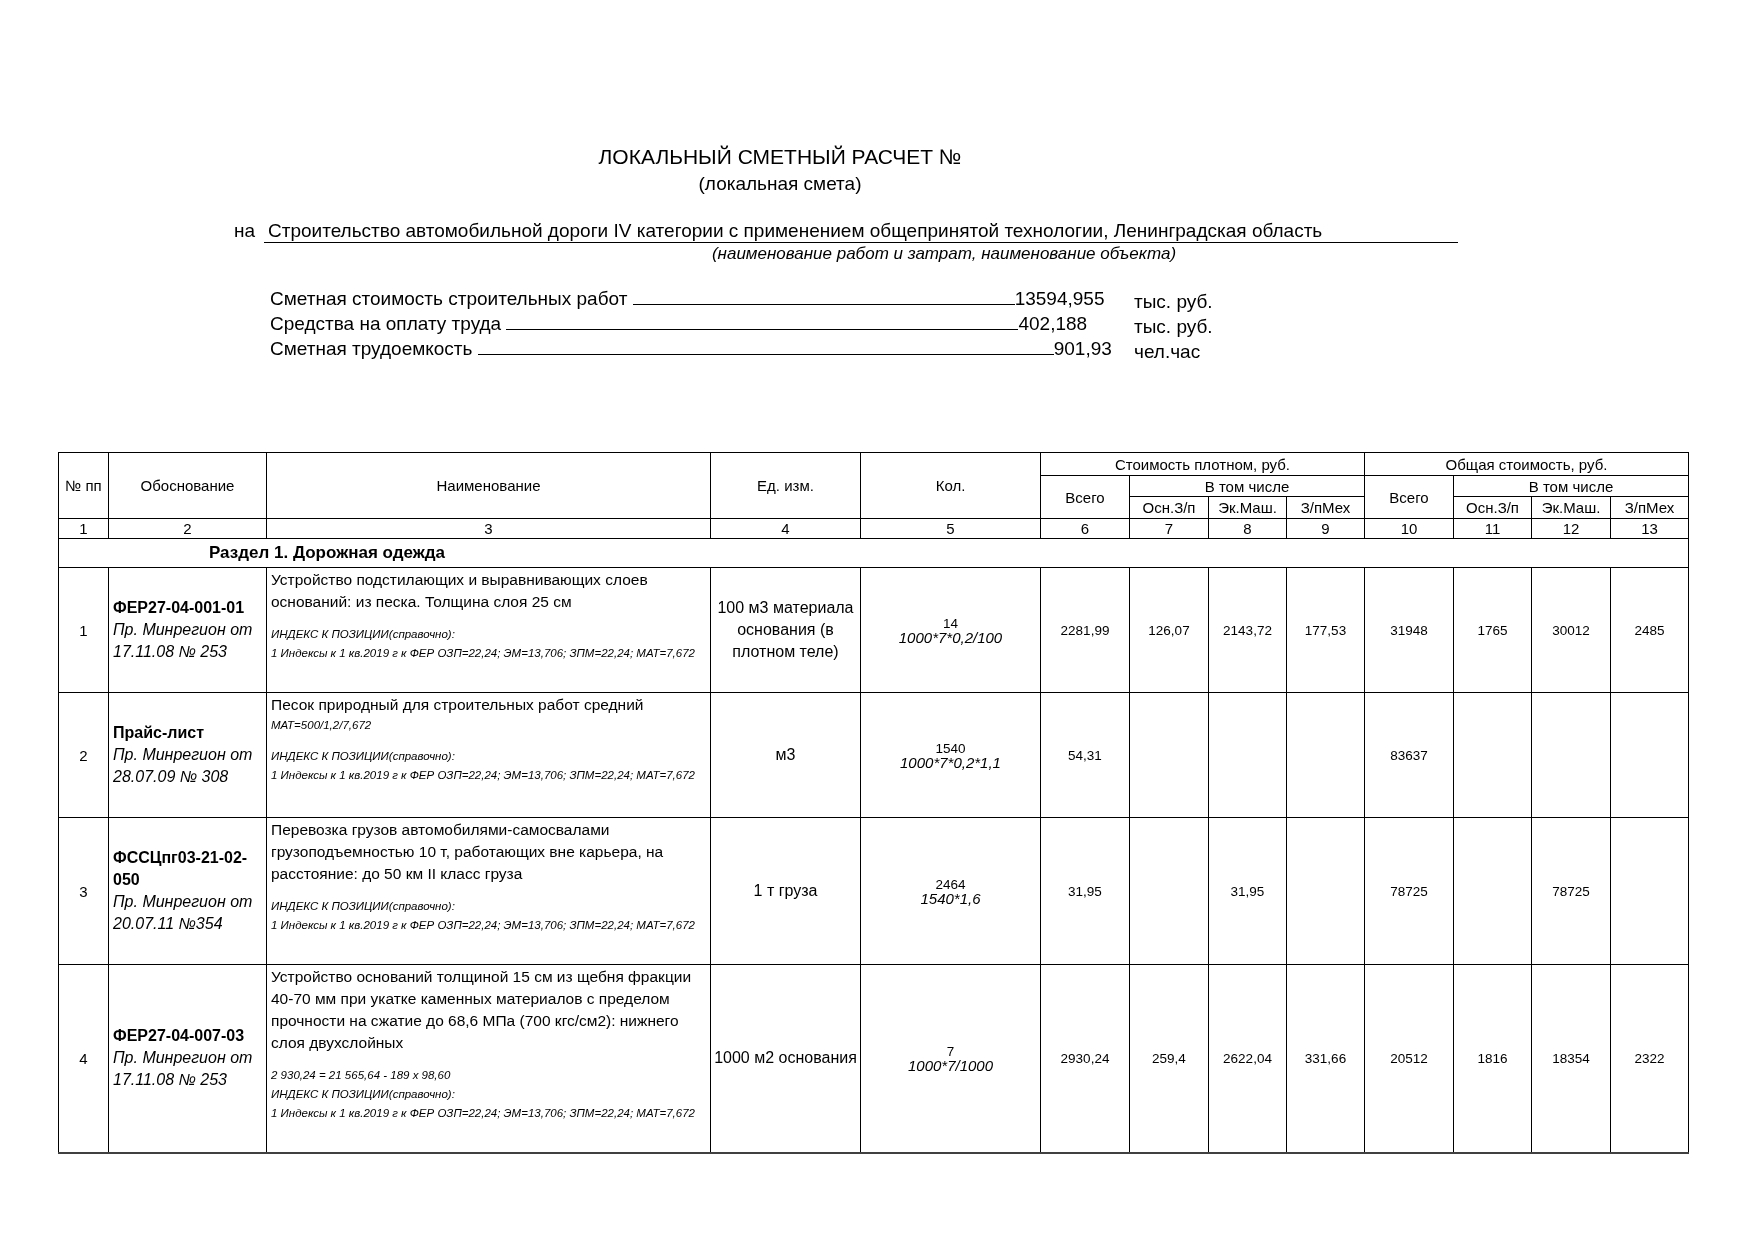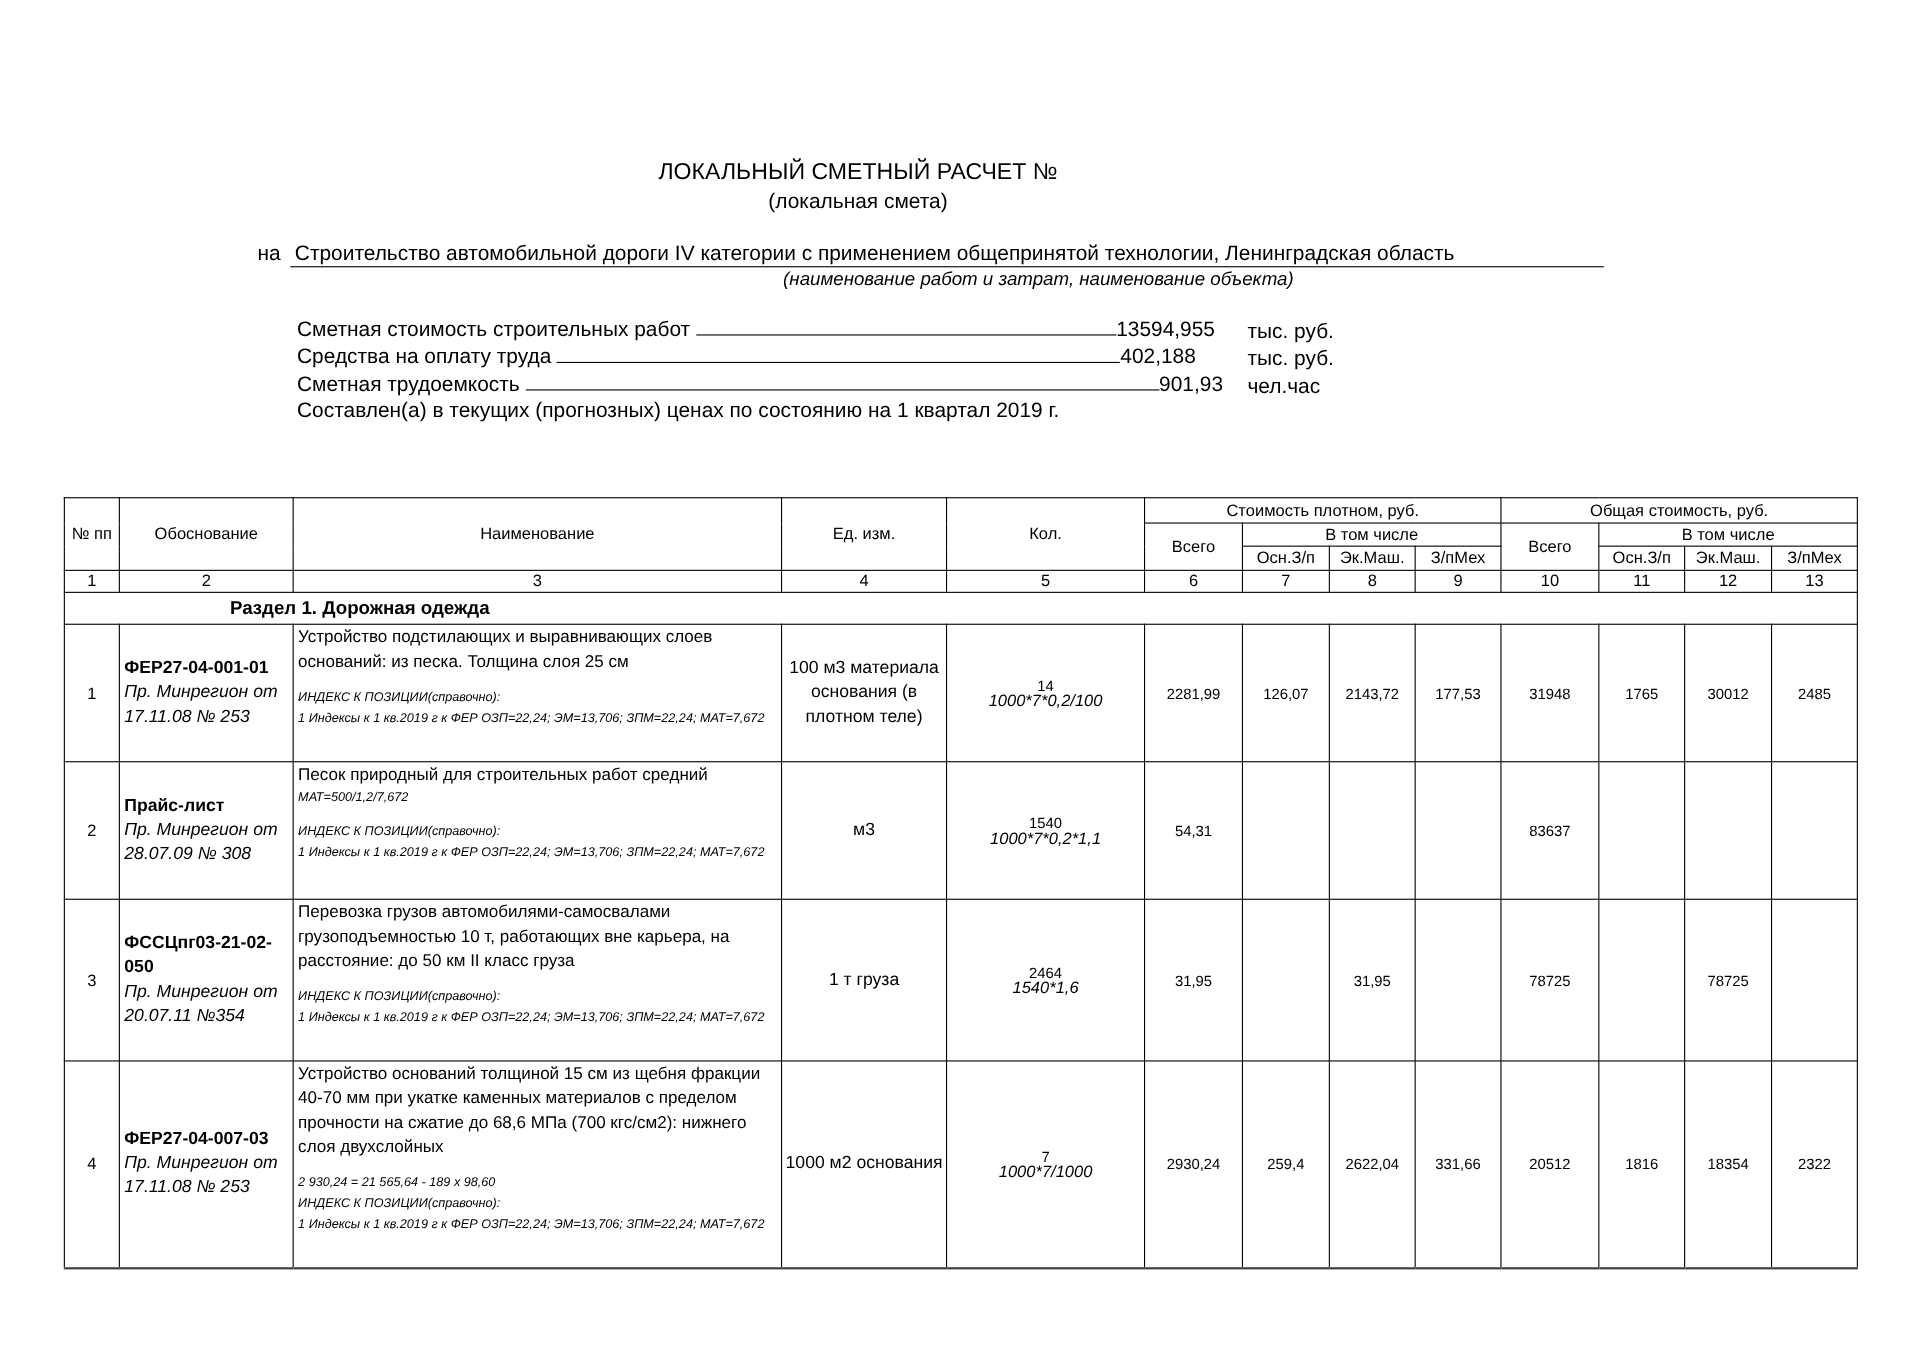--- a/index.html
+++ b/index.html
@@ -53,21 +53,20 @@
   <div class="basis-row">
     <span class="lbl">Средства  на оплату труда</span>
     <span class="fill" style="width:512px"></span><span class="val">402,188</span>
     <span class="unit">тыс. руб.</span>
   </div>
   <div class="basis-row">
     <span class="lbl">Сметная трудоемкость</span>
     <span class="fill" style="width:576px"></span><span class="val">901,93</span>
     <span class="unit">чел.час</span>
   </div>
-  <div class="basis-row"><span>Составлен(а) в текущих (прогнозных) ценах по состоянию на 1 квартал 2019 г.</span></div>
 </div>
 
 <table class="est">
   <colgroup>
     <col style="width:50px">
       <col style="width:158px">
       <col style="width:444px">
       <col style="width:150px">
       <col style="width:180px">
     <col style="width:89px">

